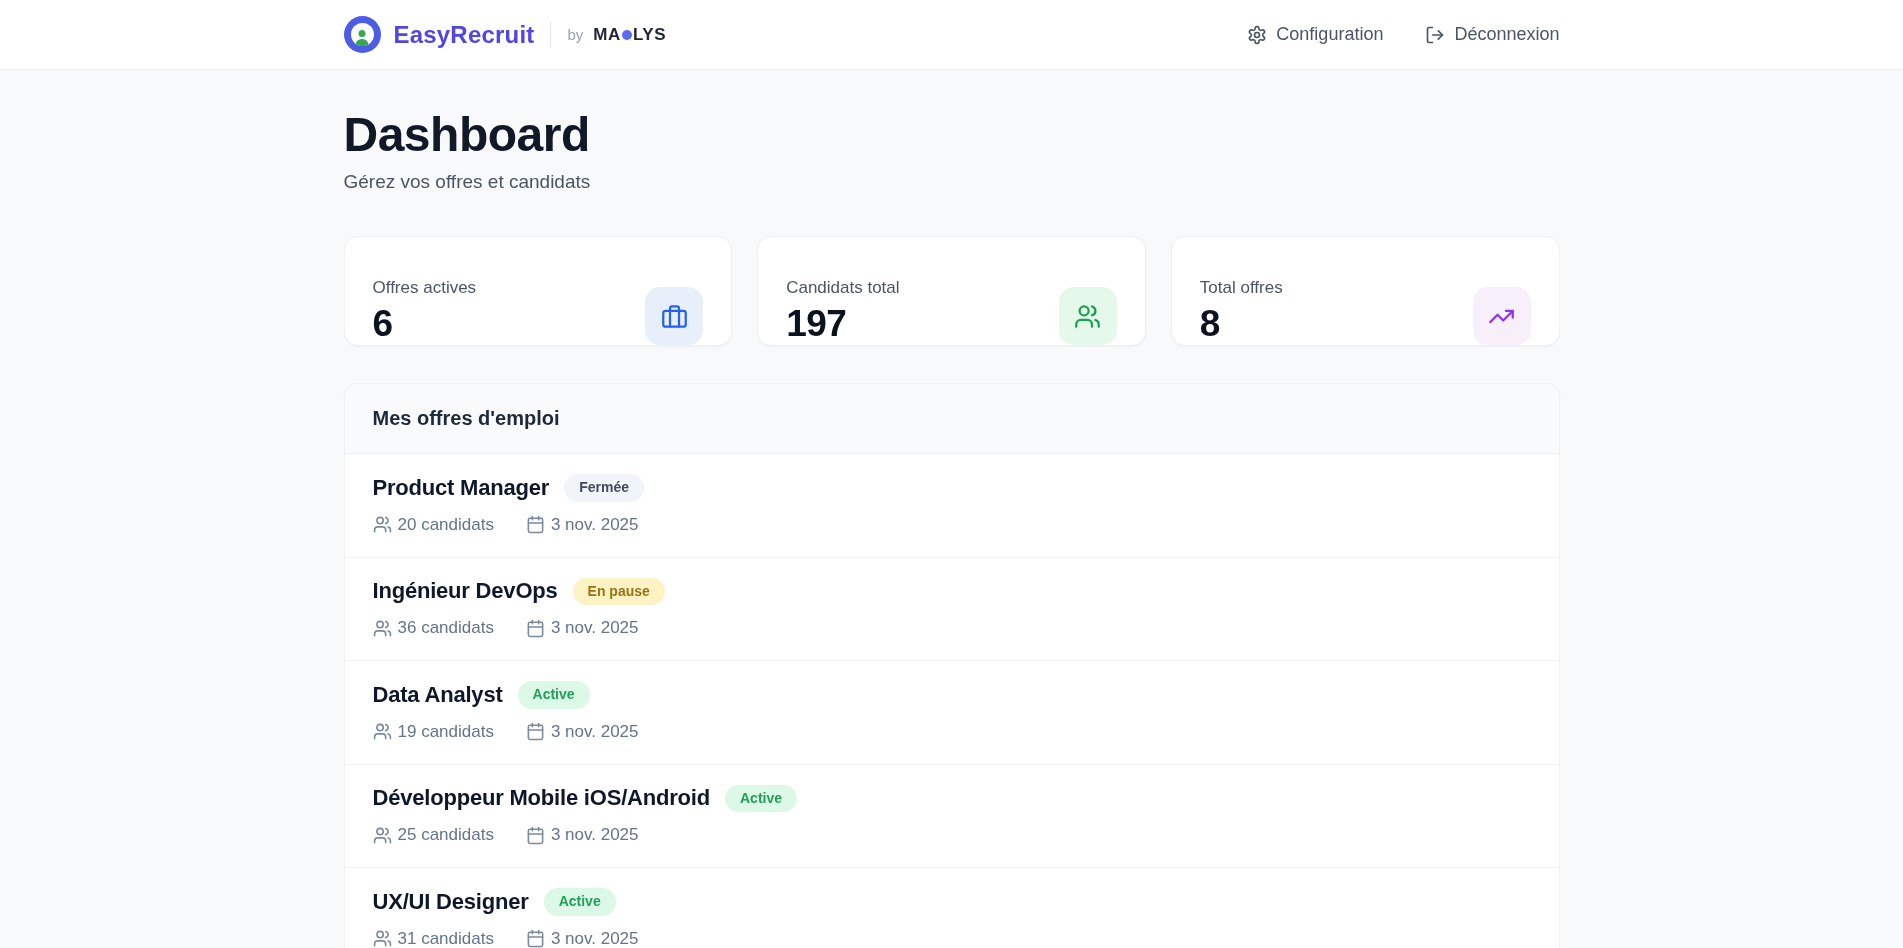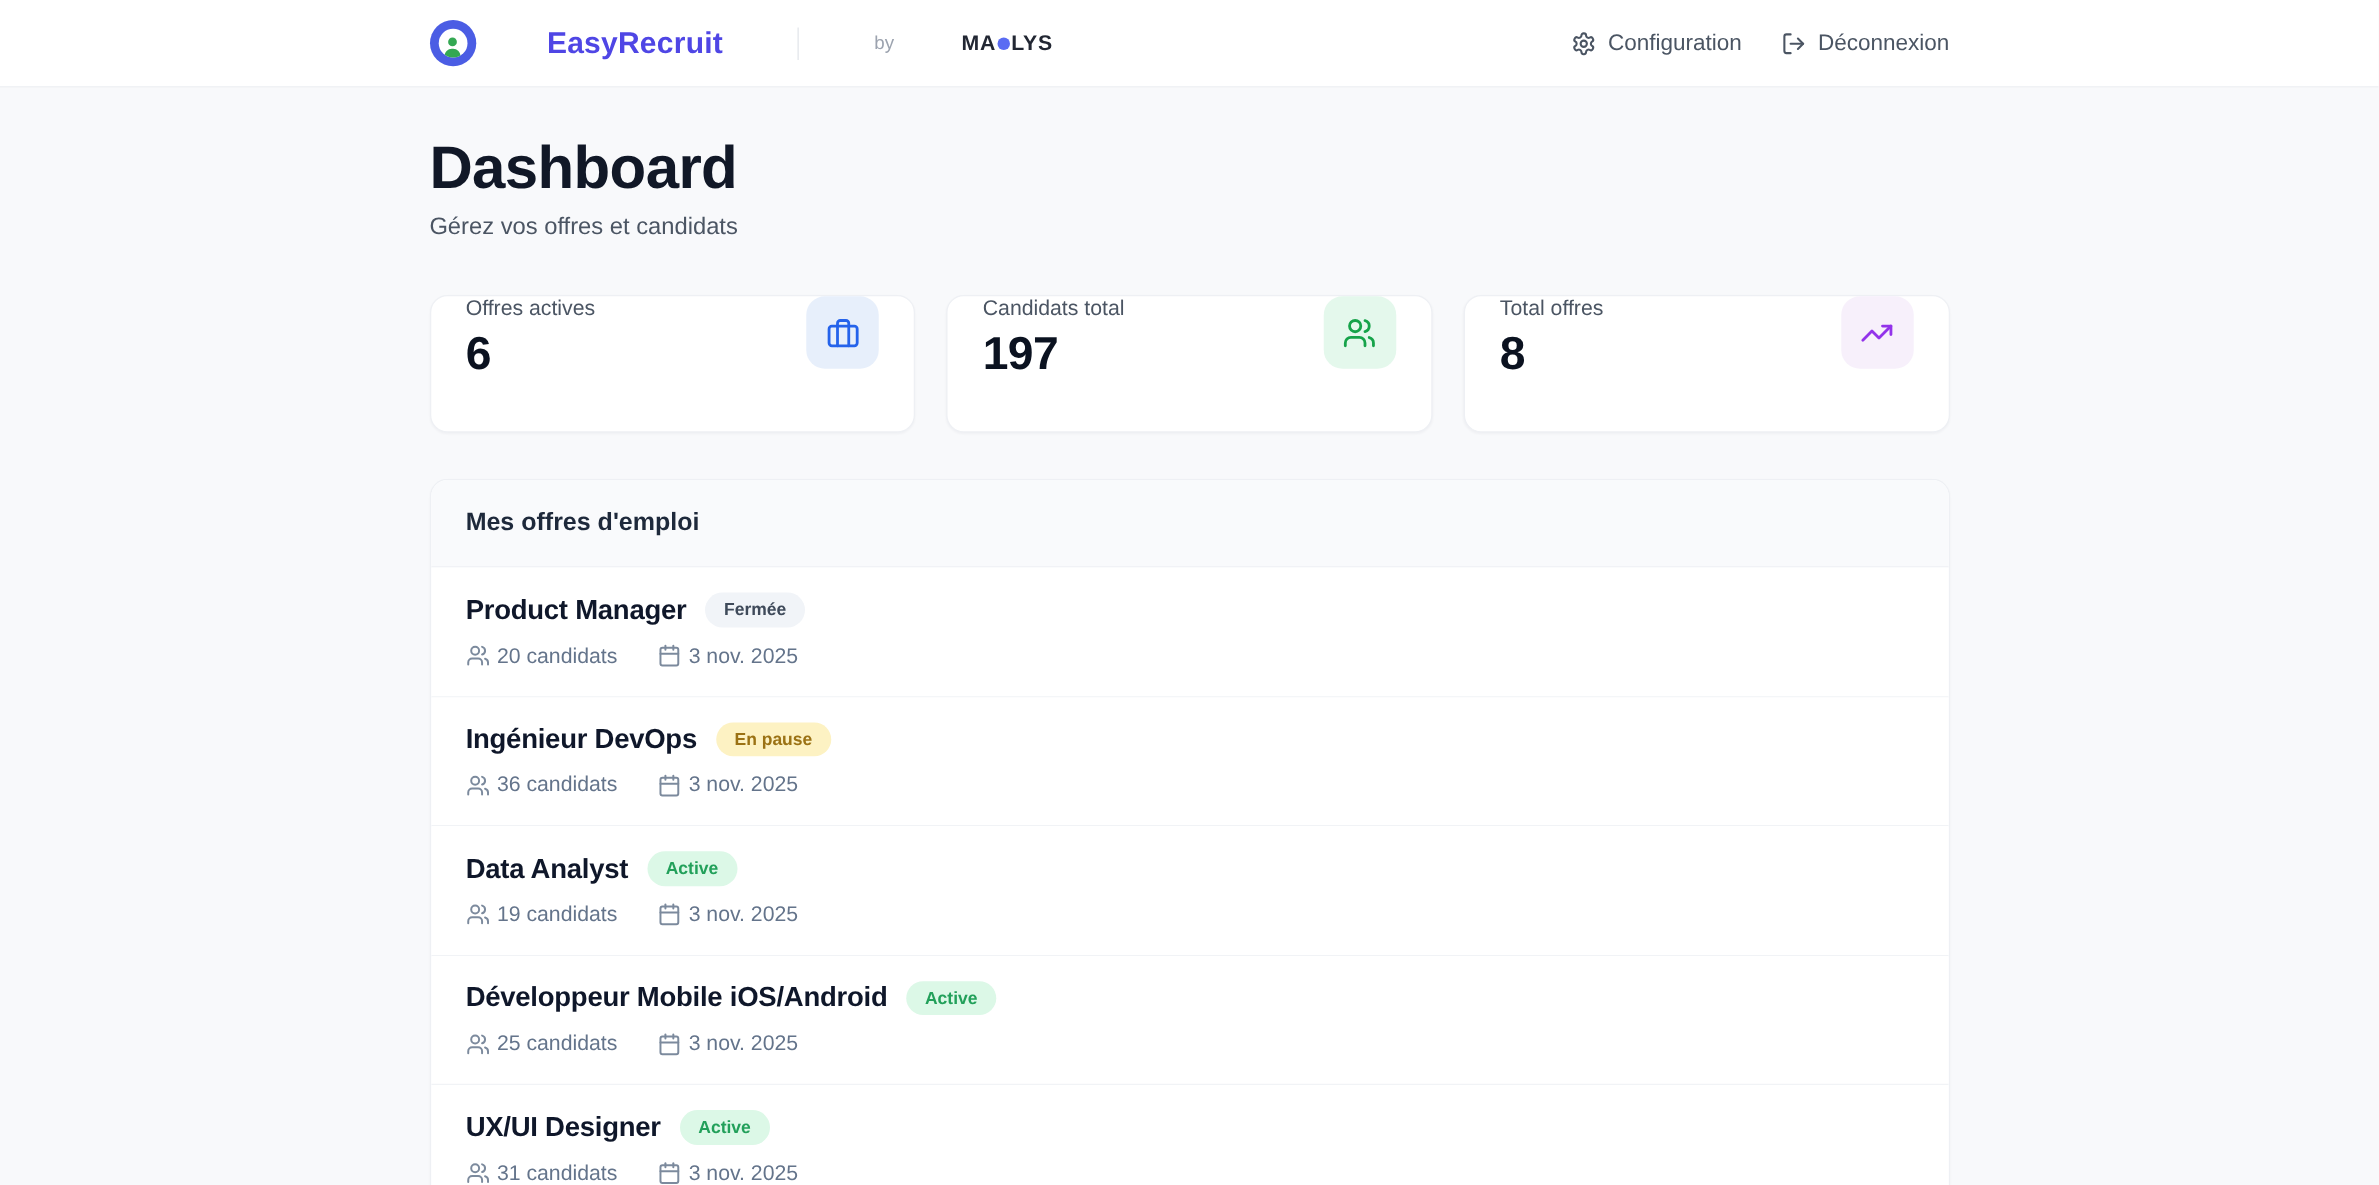--- a/index.html
+++ b/index.html
@@ -16,21 +16,21 @@
     height: 70px;
     background: #ffffff;
     border-bottom: 1px solid #eceef2;
   }
   .topbar-inner {
     height: 100%;
     display: flex;
     align-items: center;
     justify-content: space-between;
   }
-  .brand-group { display: flex; align-items: center; cursor: pointer; gap: 44px; }
+  .brand-group { display: flex; align-items: center; cursor: pointer; }
   .logo-circle {
     width: 37px; height: 37px; border-radius: 50%;
     background: #4b5de4;
     display: flex; align-items: center; justify-content: center;
     margin-right: 13px;
   }
   .logo-inner {
     width: 23px; height: 23px; border-radius: 50%;
     background: #ffffff;
     display: flex; align-items: flex-end; justify-content: center;
@@ -44,21 +44,21 @@
   .logo-person::after {
     content: ""; position: absolute; bottom: -2px; left: 50%; transform: translateX(-50%);
     width: 13px; height: 9px; border-radius: 6px 6px 0 0; background: #34a853;
   }
   .brand-name { font-size: 24px; font-weight: 700; color: #4f46e5; letter-spacing: 0.2px; }
   .brand-divider { width: 1px; height: 26px; background: #e2e5ea; margin: 0 16px; }
   .brand-by { font-size: 15px; color: #9ca3af; margin-right: 10px; }
   .maker-mark { font-size: 17px; font-weight: 800; color: #222733; letter-spacing: 0.6px; display: flex; align-items: center; }
   .maker-dot { width: 10px; height: 10px; border-radius: 50%; background: #5a6cf3; display: inline-block; margin: 0 1px; }
 
-  .topnav { display: flex; align-items: center; gap: 32px; }
+  .topnav { display: flex; align-items: center; gap: 42px; }
   .nav-link {
     display: flex; align-items: center; gap: 9px;
     font-size: 18px; color: #4b5563; background: none; border: none;
     cursor: pointer; font-family: inherit;
   }
   .nav-link svg { stroke: #4b5563; }
 
   
   .page-head {
     margin-top: 37px;
@@ -81,21 +81,21 @@
   .stats-row {
     margin-top: 43px;
     display: flex; gap: 25px;
   }
   .stat-card {
     flex: 1; height: 110px;
     background: #ffffff;
     border: 1px solid #eef0f4;
     border-radius: 14px;
     box-shadow: 0 1px 2px rgba(16,24,40,0.04);
-    display: flex; align-items: flex-start; justify-content: space-between;
+    display: flex; align-items: flex-end; justify-content: space-between;
     padding: 0 28px;
   }
   .stat-label { font-size: 17px; color: #4b5563; font-weight: 500; }
   .stat-value { font-size: 37px; font-weight: 800; color: #0b1220; margin-top: 5px; letter-spacing: -0.5px; }
   .stat-icon-box {
     width: 58px; height: 58px; border-radius: 15px;
     display: flex; align-items: center; justify-content: center;
   }
   .icon-blue   { background: #e7effb; color: #2563eb; }
   .icon-green  { background: #e4f8ec; color: #16a34a; }

